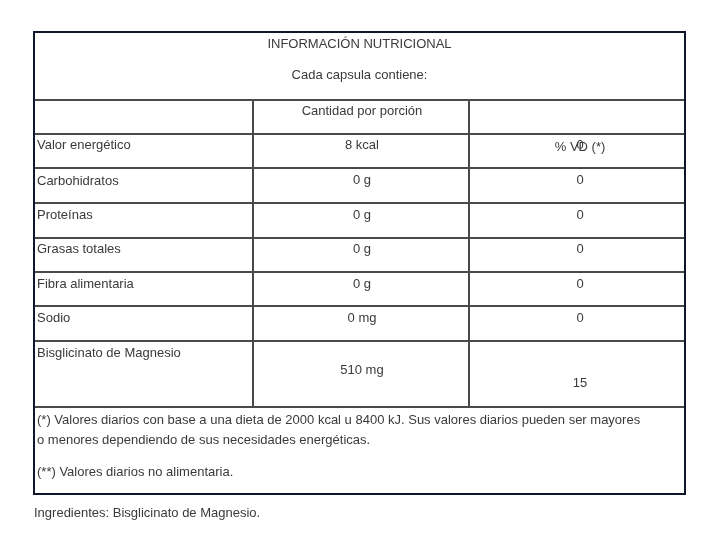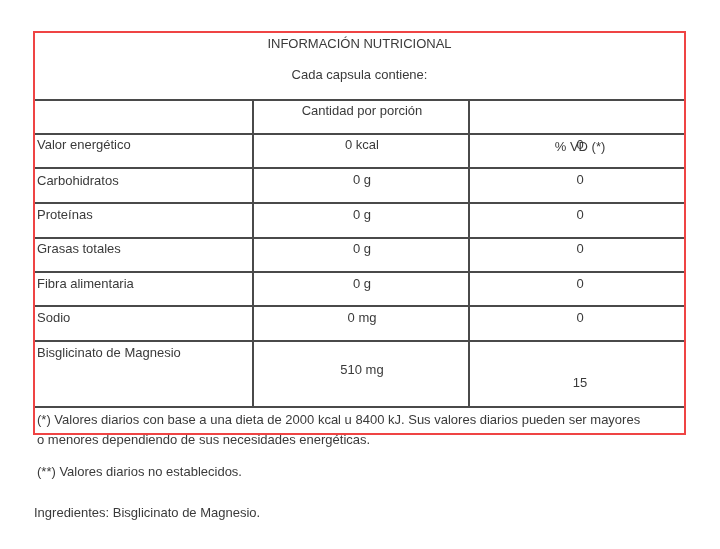--- a/index.html
+++ b/index.html
@@ -14,22 +14,22 @@
       font-family: "Liberation Sans", sans-serif;
       color: #3a3a3a;
       font-size: 13px;
       overflow: hidden;
     }
     .table {
       position: absolute;
       left: 33px;
       top: 31px;
       width: 653px;
-      height: 404px;
-      border: 2px solid #ef4444;
+      height: 464px;
+      border: 2px solid #0f172a;
       box-sizing: border-box;
     }
     .hline {
       position: absolute;
       left: 0;
       right: 0;
       height: 2px;
       background: #4a4a4a;
     }
     .vline {
@@ -84,21 +84,21 @@
   <div class="hline" style="top:373px;"></div>
 
   <div class="vline" style="left:217px; top:66px; height:309px;"></div>
   <div class="vline" style="left:433px; top:66px; height:309px;"></div>
 
   <div class="cell col-label" style="top:70px;"></div>
   <div class="cell col-amount" style="top:70px;">Cantidad  por porción</div>
   <div class="cell col-vd" style="top:70px;margin-top:36px;">% VD (*)</div>
 
   <div class="cell col-label" style="top:104px;">Valor energético</div>
-  <div class="cell col-amount" style="top:104px;">0 kcal</div>
+  <div class="cell col-amount" style="top:104px;">8 kcal</div>
   <div class="cell col-vd" style="top:104px;">0</div>
 
   <div class="cell col-label" style="top:140px;">Carbohidratos</div>
   <div class="cell col-amount" style="top:139px;">0 g</div>
   <div class="cell col-vd" style="top:139px;">0</div>
 
   <div class="cell col-label" style="top:174px;">Proteínas</div>
   <div class="cell col-amount" style="top:174px;">0 g</div>
   <div class="cell col-vd" style="top:174px;">0</div>
 
@@ -113,16 +113,16 @@
   <div class="cell col-label" style="top:277px;">Sodio</div>
   <div class="cell col-amount" style="top:277px;">0 mg</div>
   <div class="cell col-vd" style="top:277px;">0</div>
 
   <div class="cell col-label" style="top:312px;">Bisglicinato de Magnesio</div>
   <div class="cell col-amount" style="top:329px;">510 mg</div>
   <div class="cell col-vd" style="top:329px;margin-top:13px;">15</div>
 
   <div class="footnote" style="top:377px;">(*) Valores diarios con base a una dieta de 2000 kcal u 8400 kJ. Sus valores diarios pueden ser mayores</div>
   <div class="footnote" style="top:397px;">o menores dependiendo de sus necesidades energéticas.</div>
-  <div class="footnote" style="top:429px;">(**) Valores diarios no establecidos.</div>
+  <div class="footnote" style="top:429px;">(**) Valores diarios no alimentaria.</div>
 </div>
 
 <div class="ingredients">Ingredientes: Bisglicinato de Magnesio.</div>
 
 </body></html>

